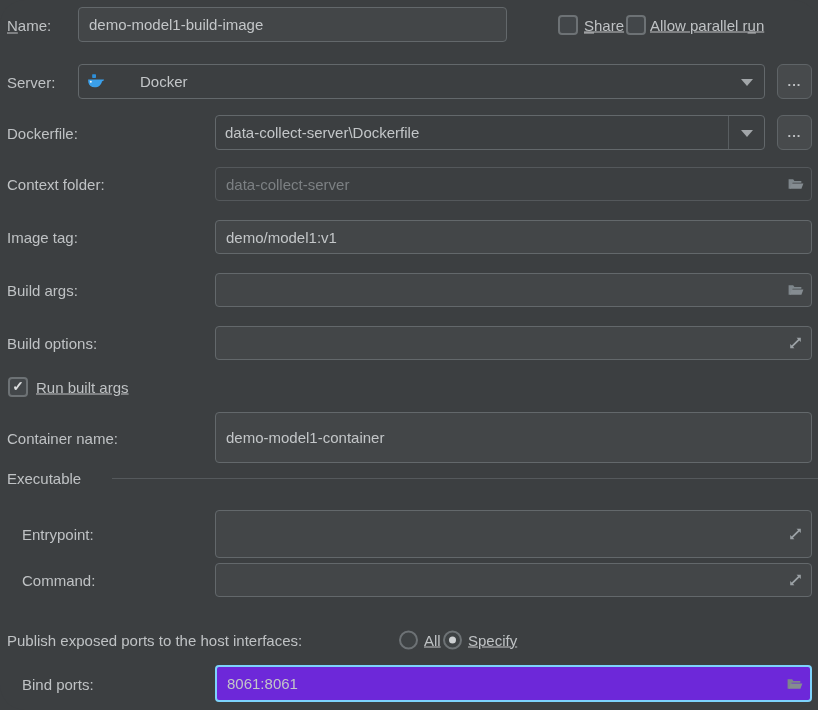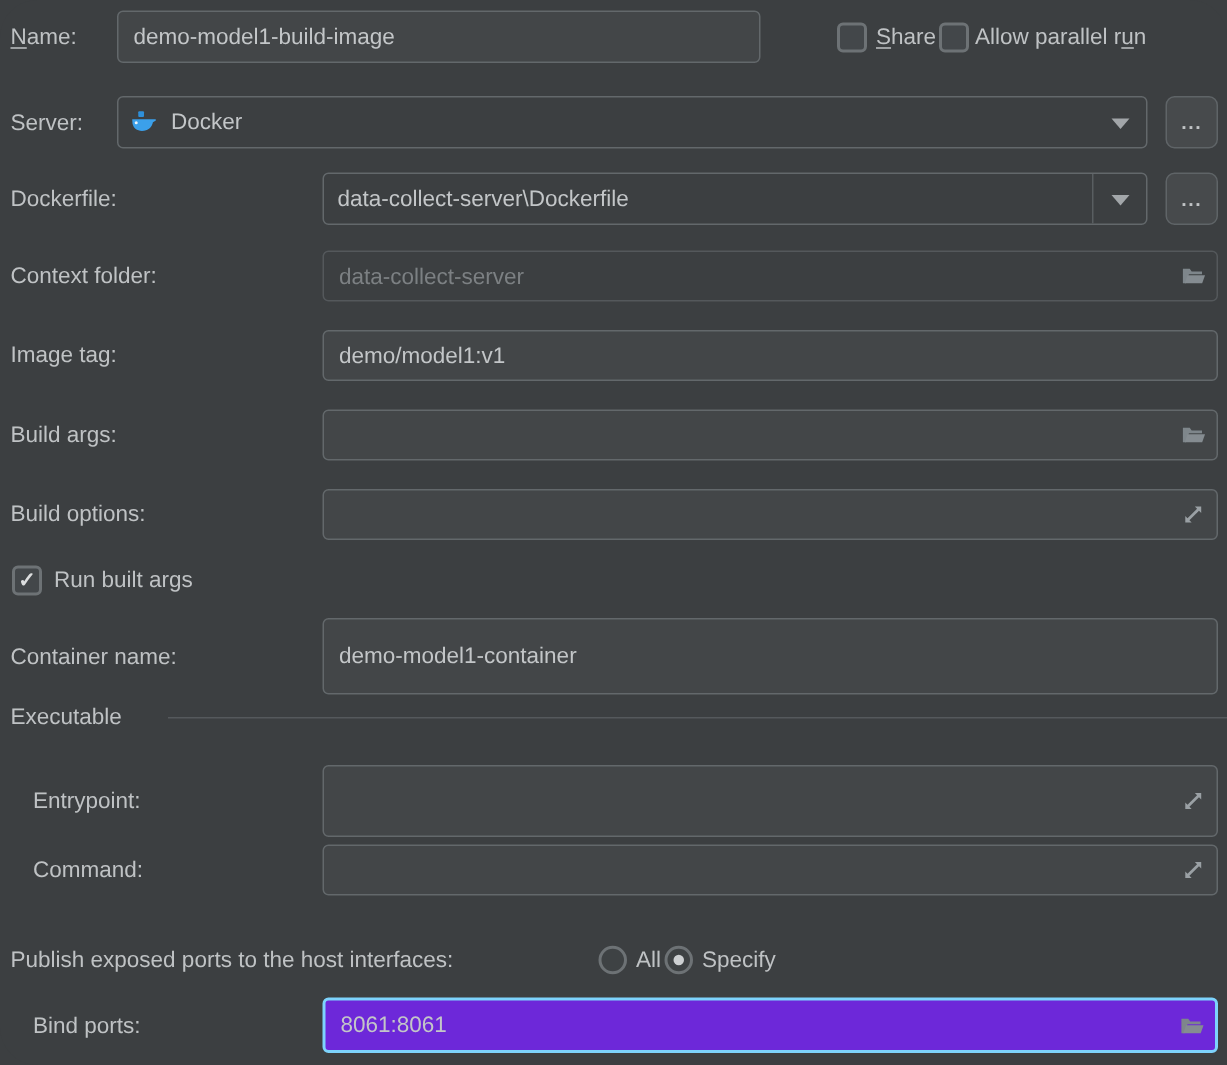--- a/index.html
+++ b/index.html
@@ -7,21 +7,21 @@
     position:relative;width:818px;height:710px;background:#3c3f41;
     font-family:"Liberation Sans",sans-serif;font-size:15px;color:#bfc2c4;
     overflow:hidden;
     border-radius:25px;
   }
   .row{position:absolute;left:0;right:0;}
   .lbl{position:absolute;left:7px;top:50%;transform:translateY(-50%);color:#bfc2c4;white-space:nowrap;}
   .lbl.indent{left:22px;}
   .mn{text-decoration:underline;text-underline-offset:2px;}
   .field{position:absolute;top:0;bottom:0;background:#434648;border:1px solid #63686b;border-radius:4px;}
-  .field.combo{background:#3c3f41;display:flex;align-items:center;cursor:default;}
+  .field.combo{background:#3c3f41;display:flex;align-items:center;cursor:default;gap:26px;}
   .field.dim{background:#3c3f41;border-color:#54585b;}
   .field.focused{border:2px solid #7dd3fc;background:#6d28d9;}
   .field input{
     position:absolute;left:0;top:0;width:100%;height:100%;box-sizing:border-box;
     background:transparent;border:none;outline:none;color:#c3c6c8;
     font-family:"Liberation Sans",sans-serif;font-size:15px;padding:0 30px 0 10px;
   }
   .field input.no-icon{padding-right:10px;}
   .field input::placeholder{color:#7c8083;opacity:1;}
   .combo-text{margin-left:9px;color:#c3c6c8;white-space:nowrap;}
@@ -35,21 +35,21 @@
     display:flex;align-items:center;justify-content:center;
     font-size:13px;font-weight:bold;letter-spacing:1px;cursor:default;
   }
   .icon-right{position:absolute;right:7px;top:50%;transform:translateY(-50%);width:17px;height:17px;}
   .checkbox{
     position:absolute;top:50%;transform:translateY(-50%);width:16px;height:16px;
     background:#43474a;border:2px solid #6d7275;border-radius:4px;
     display:flex;align-items:center;justify-content:center;cursor:default;
   }
   .checkbox .check{color:#dcdedf;font-size:14px;font-weight:bold;line-height:1;margin-top:-1px;}
-  .cb-lbl{position:absolute;top:50%;transform:translateY(-50%);white-space:nowrap;cursor:default;}
+  .cb-lbl{position:absolute;top:50%;transform:translateY(-50%);white-space:nowrap;cursor:default;text-decoration:underline;}
   .radio{
     position:absolute;top:50%;transform:translateY(-50%);width:15px;height:15px;
     background:#3e4244;border:2px solid #6d7275;border-radius:50%;
     display:flex;align-items:center;justify-content:center;cursor:default;
   }
   .radio .dot{width:7px;height:7px;border-radius:50%;background:#cdd0d2;}
   .sec-title{position:absolute;left:7px;top:50%;transform:translateY(-50%);color:#bfc2c4;}
   .sec-line{position:absolute;left:112px;right:0;top:50%;height:1px;background:#55595c;}
 </style>
 </head>

